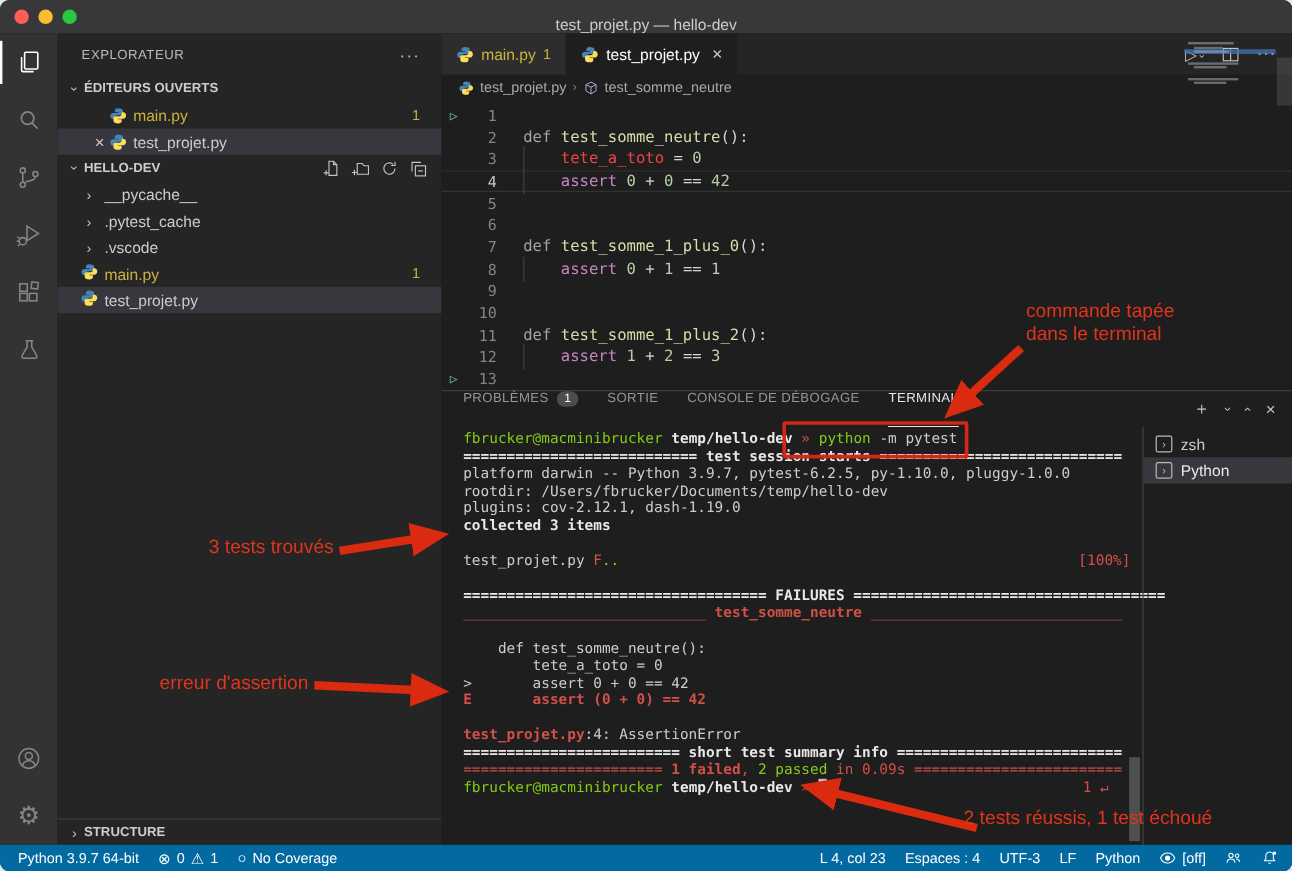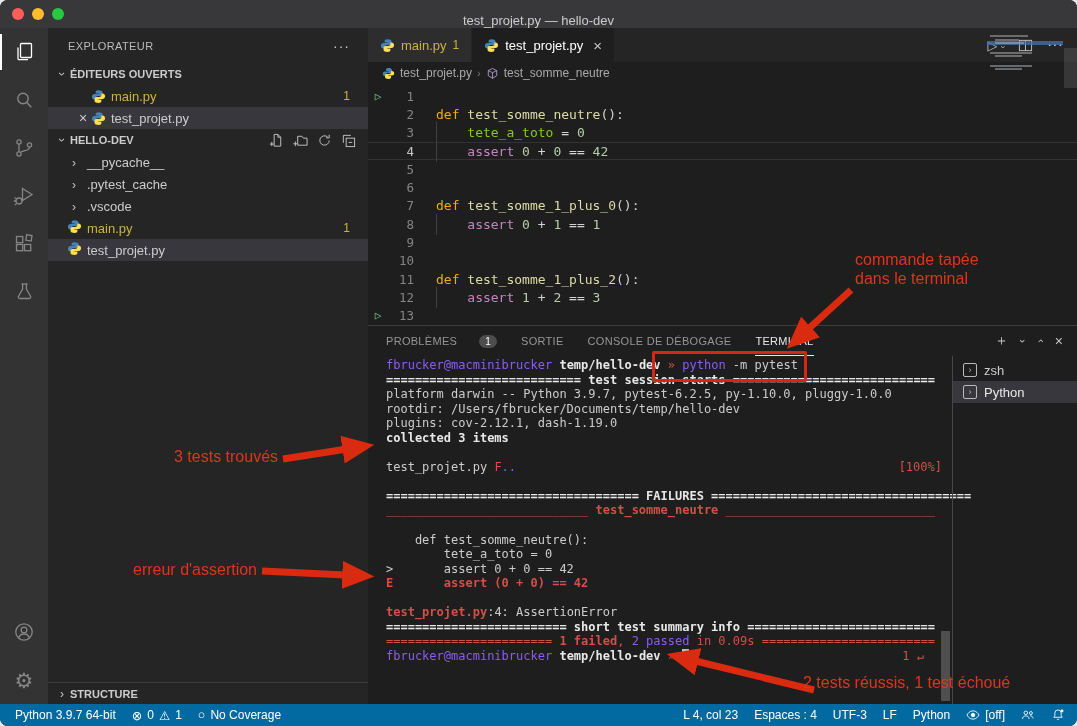--- a/index.html
+++ b/index.html
@@ -57,38 +57,38 @@
   .crumbs { height:22px; display:flex; align-items:center; gap:5px; padding-left:14px; font-size:12px; color:#a9a9a9; }
   .crumbs .sep { color:#7a7a7a; font-size:11px; }
   .code { position:relative; height:241px; padding-top:3px; font-family:"DejaVu Sans Mono", monospace; font-size:13px; }
   .code-line { display:flex; height:18.3px; align-items:center; }
   .code-line.current { box-shadow: inset 0 1px 0 rgba(255,255,255,.09), inset 0 -1px 0 rgba(255,255,255,.09); }
   .glyph { width:20px; text-align:center; color:#73c991; font-size:11px; flex:none; }
   .lnum { width:26px; text-align:right; color:#858585; font-size:12.5px; flex:none; }
   .lnum.cur { color:#c6c6c6; }
   .ctext { margin-left:22px; white-space:pre; position:relative; }
   .ctext.guide::before { content:""; position:absolute; left:0; top:-3px; bottom:-3px; width:1px; background:#404040; }
-  .c-k{color:#eab308}.c-f{color:#dcdcaa}.c-v{color:#84cc16}.c-num{color:#b5cea8}.c-kc{color:#c586c0}.c-w{color:#d4d4d4}
+  .c-k{color:#a3a3a3}.c-f{color:#dcdcaa}.c-v{color:#ef4444}.c-num{color:#b5cea8}.c-kc{color:#c586c0}.c-w{color:#d4d4d4}
   .minimap { position:absolute; top:2px; right:14px; width:76px; height:60px; }
   .mm-bar { position:absolute; height:2px; background:rgba(190,195,200,.45); }
   .mm-cur { position:absolute; left:0; right:0; height:4px; background:rgba(65,115,180,.75); }
   .editor-vscroll { position:absolute; top:20px; right:0; width:13px; height:40px; background:rgba(121,121,121,.28); }
 
   
   .panel { position:absolute; top:325px; left:368px; right:0; bottom:22px; background:#1e1e1e; border-top:1px solid #3c3c3c; }
   .panel-tabs { height:30px; display:flex; align-items:center; gap:24px; padding-left:18px; font-size:11px; letter-spacing:.3px; color:#969696; }
-  .ptab { display:flex; align-items:center; gap:22px; height:100%; }
+  .ptab { display:flex; align-items:flex-start; gap:7px; height:100%; }
   .ptab.active { color:#e7e7e7; box-shadow: inset 0 -1px 0 #e7e7e7; }
   .ptab .pbadge { background:#4d4d4d; color:#ffffff; border-radius:9px; font-size:10px; padding:1px 6px; }
   .panel-actions { position:absolute; top:0; right:14px; height:30px; display:flex; align-items:center; gap:13px; color:#c5c5c5; font-size:14px; }
   .panel-actions .small { font-size:11px; }
   .terminal { position:absolute; left:18px; top:32px; width:556px; font-family:"DejaVu Sans Mono", monospace; font-size:12px; line-height:14.55px; color:#cccccc; }
   .tline { display:flex; white-space:pre; min-height:14.55px; }
   .tline .sp { flex:1; }
-  .t-w{color:#cccccc}.t-bw{color:#e8e8e8;font-weight:bold}.t-g{color:#8b5cf6}.t-r{color:#d25048}.t-br{color:#d25048;font-weight:bold}
+  .t-w{color:#cccccc}.t-bw{color:#e8e8e8;font-weight:bold}.t-g{color:#84cc16}.t-r{color:#d25048}.t-br{color:#d25048;font-weight:bold}
   .t-cursor { display:inline-block; width:7px; height:13px; background:#bfbfbf; vertical-align:-2px; }
   .rpad { margin-right:18px; }
   .term-side { position:absolute; top:30px; right:0; width:125px; bottom:0; border-left:1px solid #474747; font-size:13px; color:#cccccc; padding-top:3px; }
   .ts-row { height:22px; display:flex; align-items:center; gap:7px; padding-left:10px; }
   .ts-row.active { background:#37373d; color:#e8e8e8; }
   .ts-icon { width:14px; height:14px; border:1px solid #b9b9b9; color:#b9b9b9; font-size:9px; display:flex; align-items:center; justify-content:center; border-radius:2px; }
   .term-vscroll { position:absolute; left:573px; top:305px; width:9px; height:70px; background:#4f4f4f; }
 
   
   .statusbar { position:absolute; bottom:0; left:0; right:0; height:22px; background:#0369a1; color:#ffffff; display:flex; align-items:center; font-size:12px; padding:0 12px 0 15px; }

